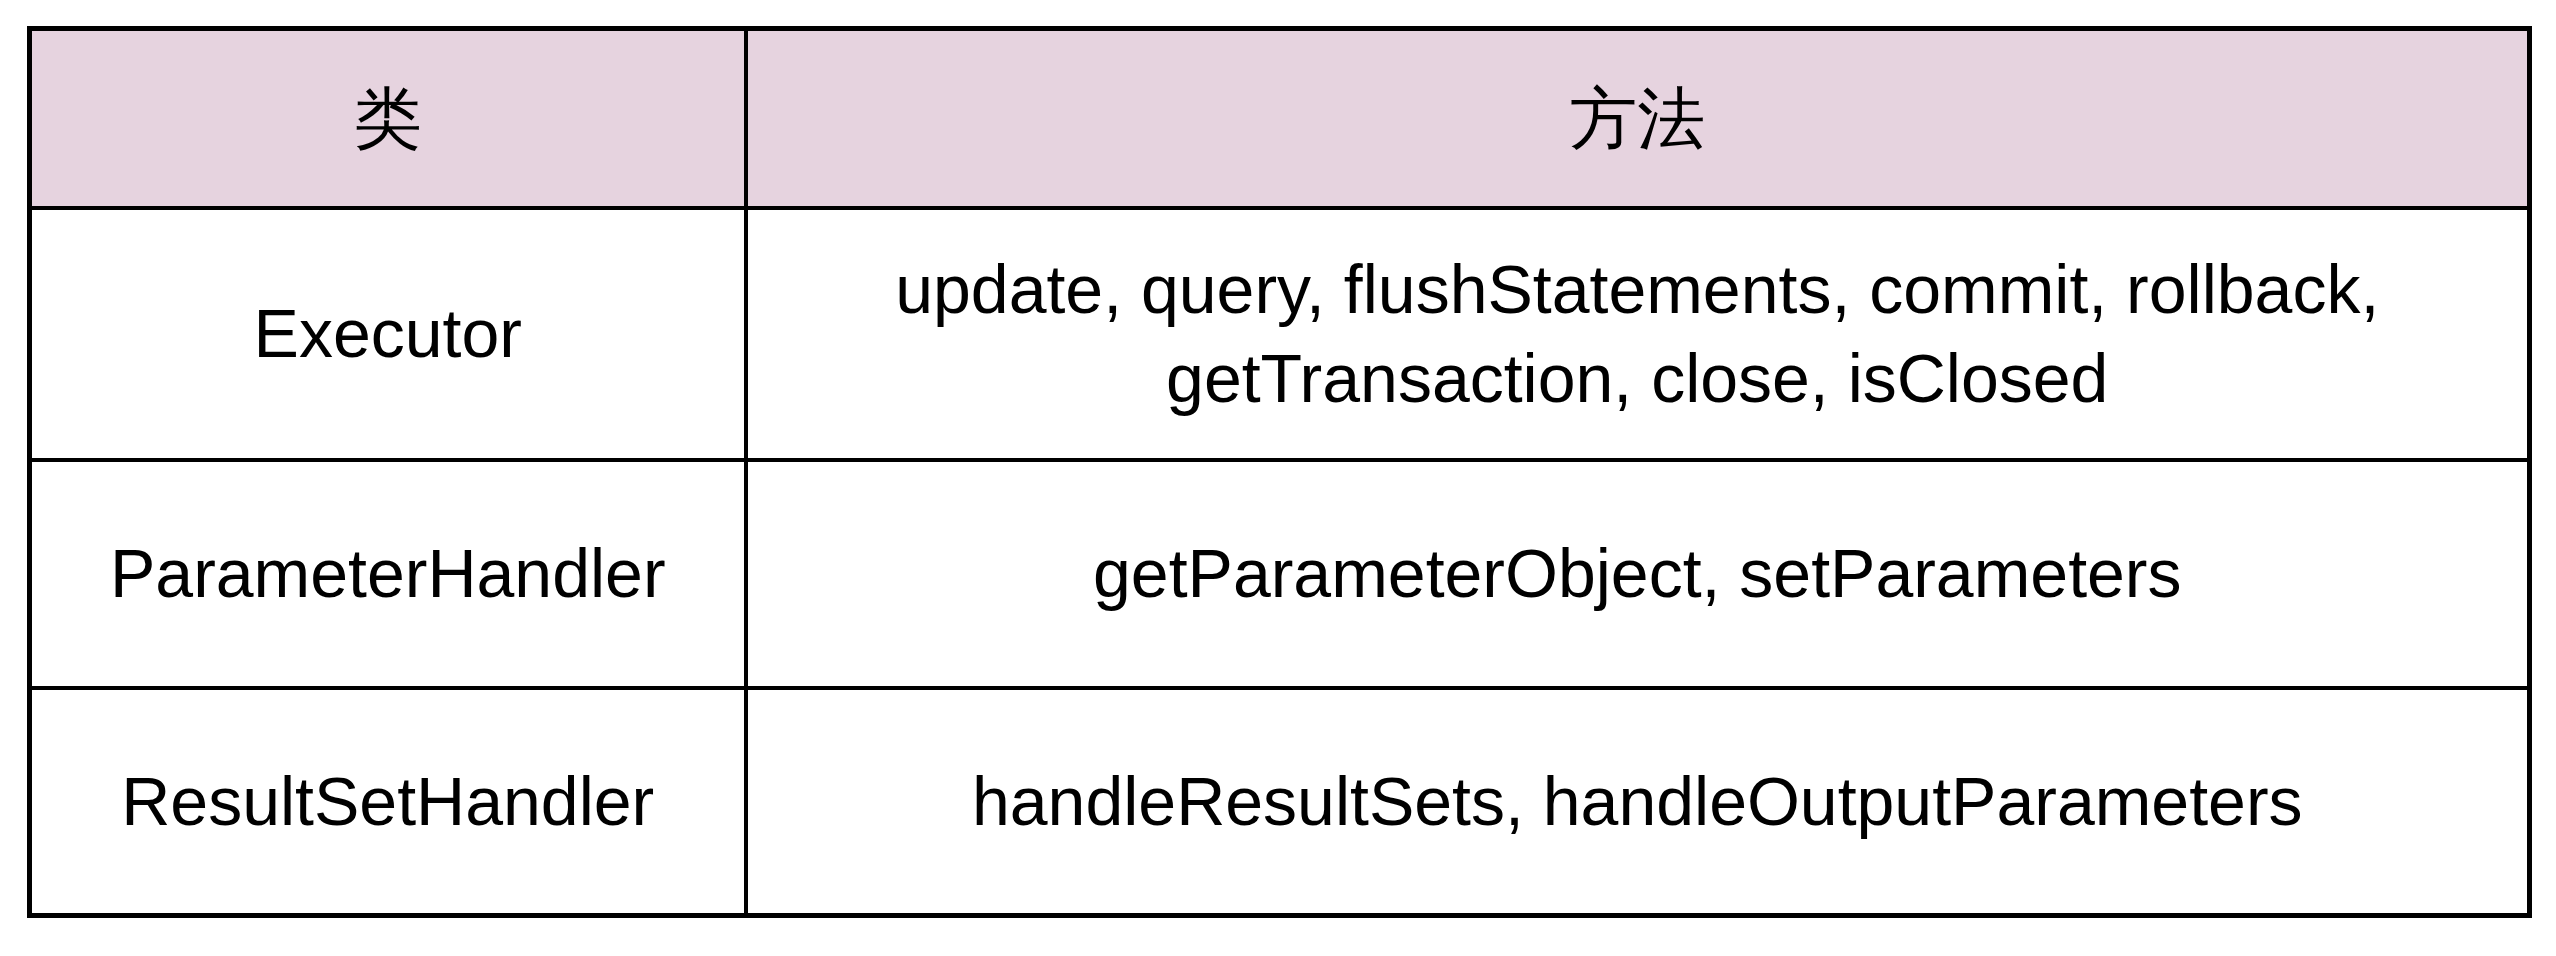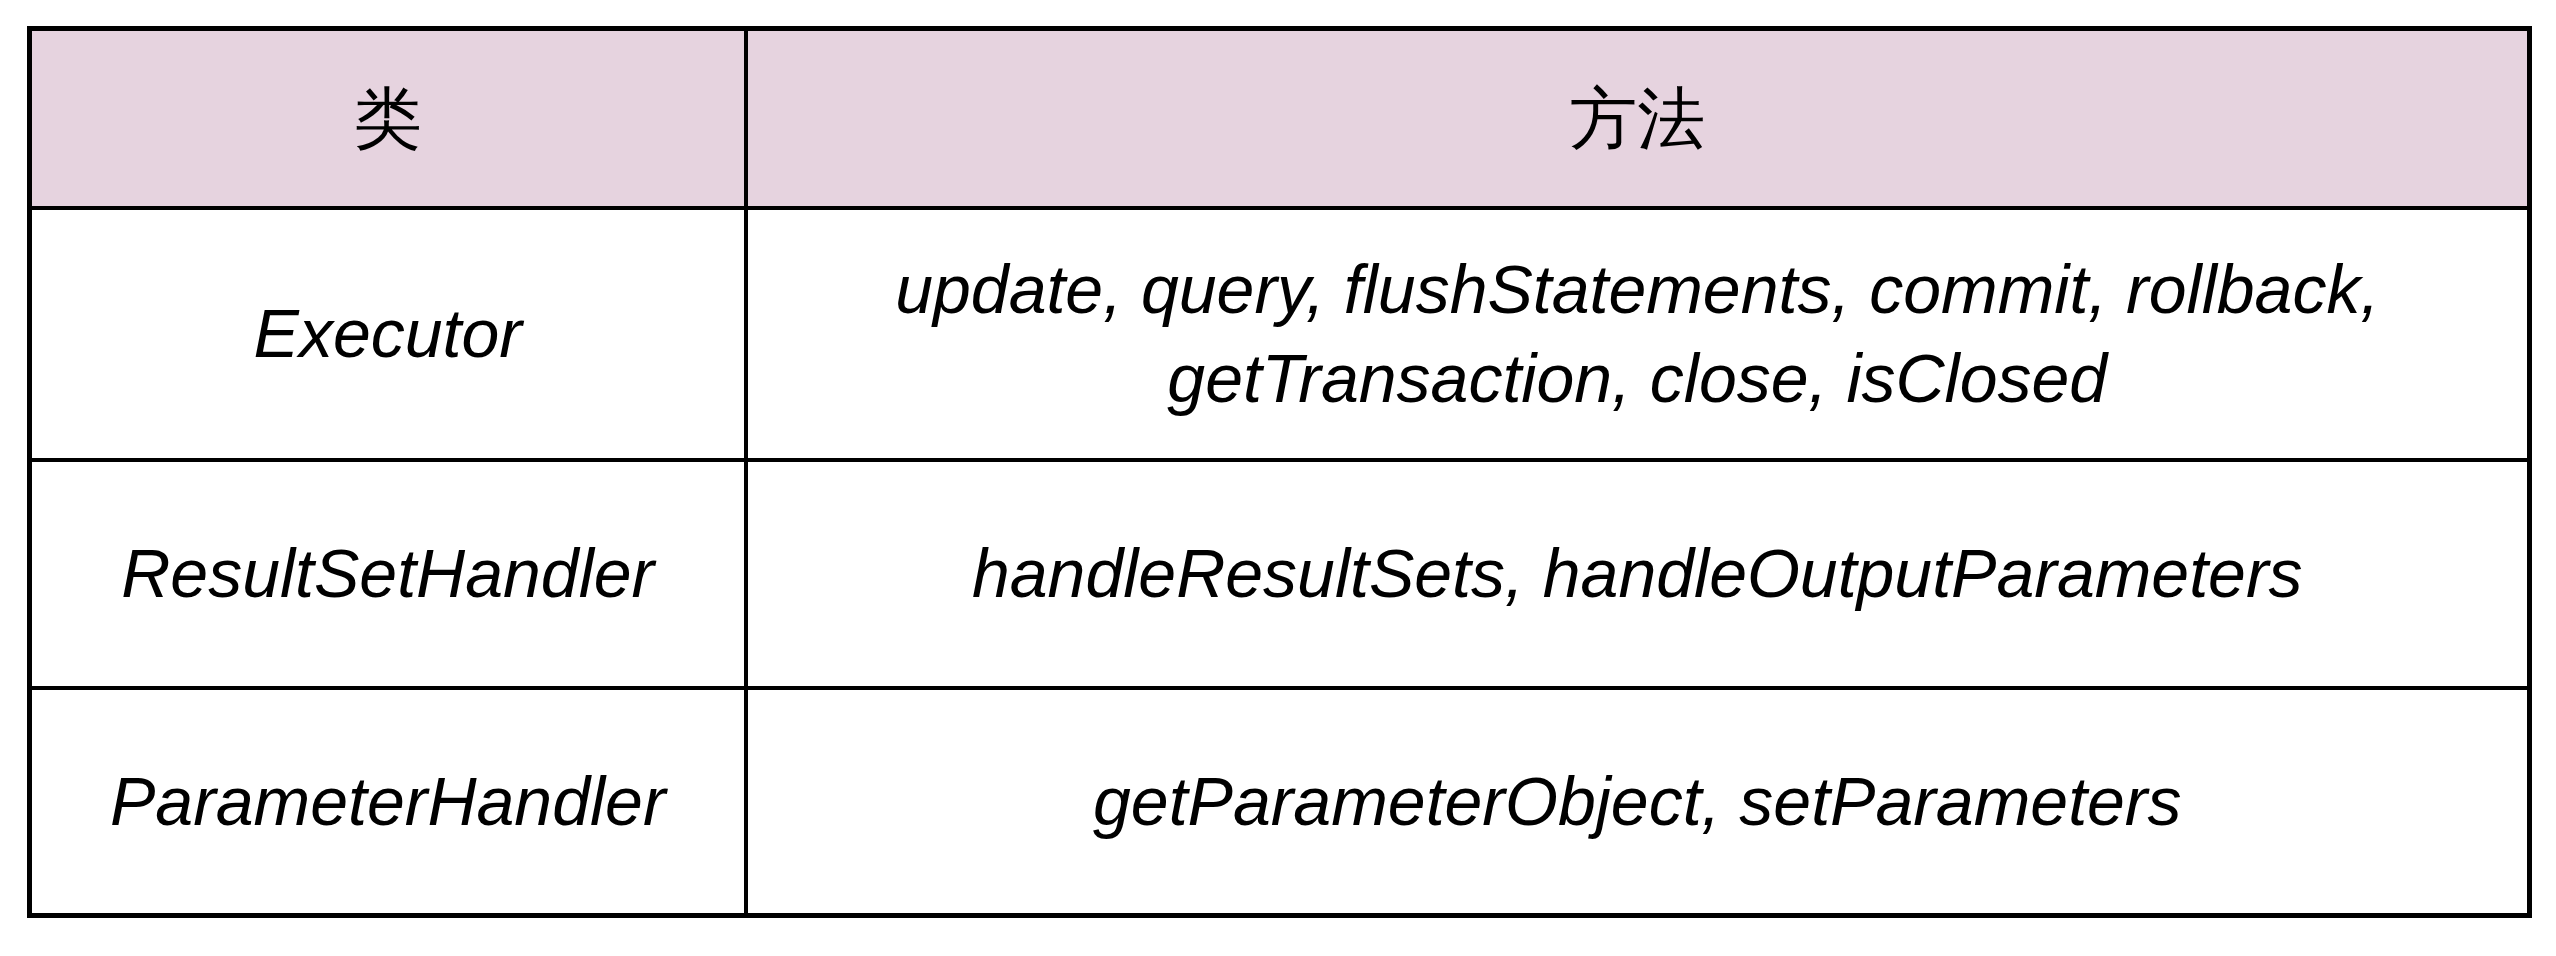--- a/index.html
+++ b/index.html
@@ -38,21 +38,21 @@
     font-size:68px;
     line-height:1.3;
     font-weight:400;
     padding:8px 40px;
   }
   .methods-table thead th{
     background:var(--header-bg);
     font-weight:400;
     height:179px;
   }
-  .methods-table tbody tr{height:178px;font-style:italic;}
+  .methods-table tbody tr{height:178px;}
   .col-class{width:716px;}
   .col-methods{width:1784px;}
 </style>
 </head>
 <body>
 
 <div class="canvas">
   <table class="methods-table">
     <colgroup>
       <col class="col-class">
@@ -63,22 +63,22 @@
         <th>类</th>
         <th>方法</th>
       </tr>
     </thead>
     <tbody>
       <tr>
         <td>Executor</td>
         <td>update, query, flushStatements, commit, rollback, getTransaction, close, isClosed</td>
       </tr>
       <tr>
+        <td>ParameterHandler</td>
+        <td>getParameterObject, setParameters</td>
+      </tr>
+      <tr>
         <td>ResultSetHandler</td>
         <td>handleResultSets, handleOutputParameters</td>
-      </tr>
-      <tr>
-        <td>ParameterHandler</td>
-        <td>getParameterObject, setParameters</td>
       </tr>
     </tbody>
   </table>
 </div>
 
 </body></html>

